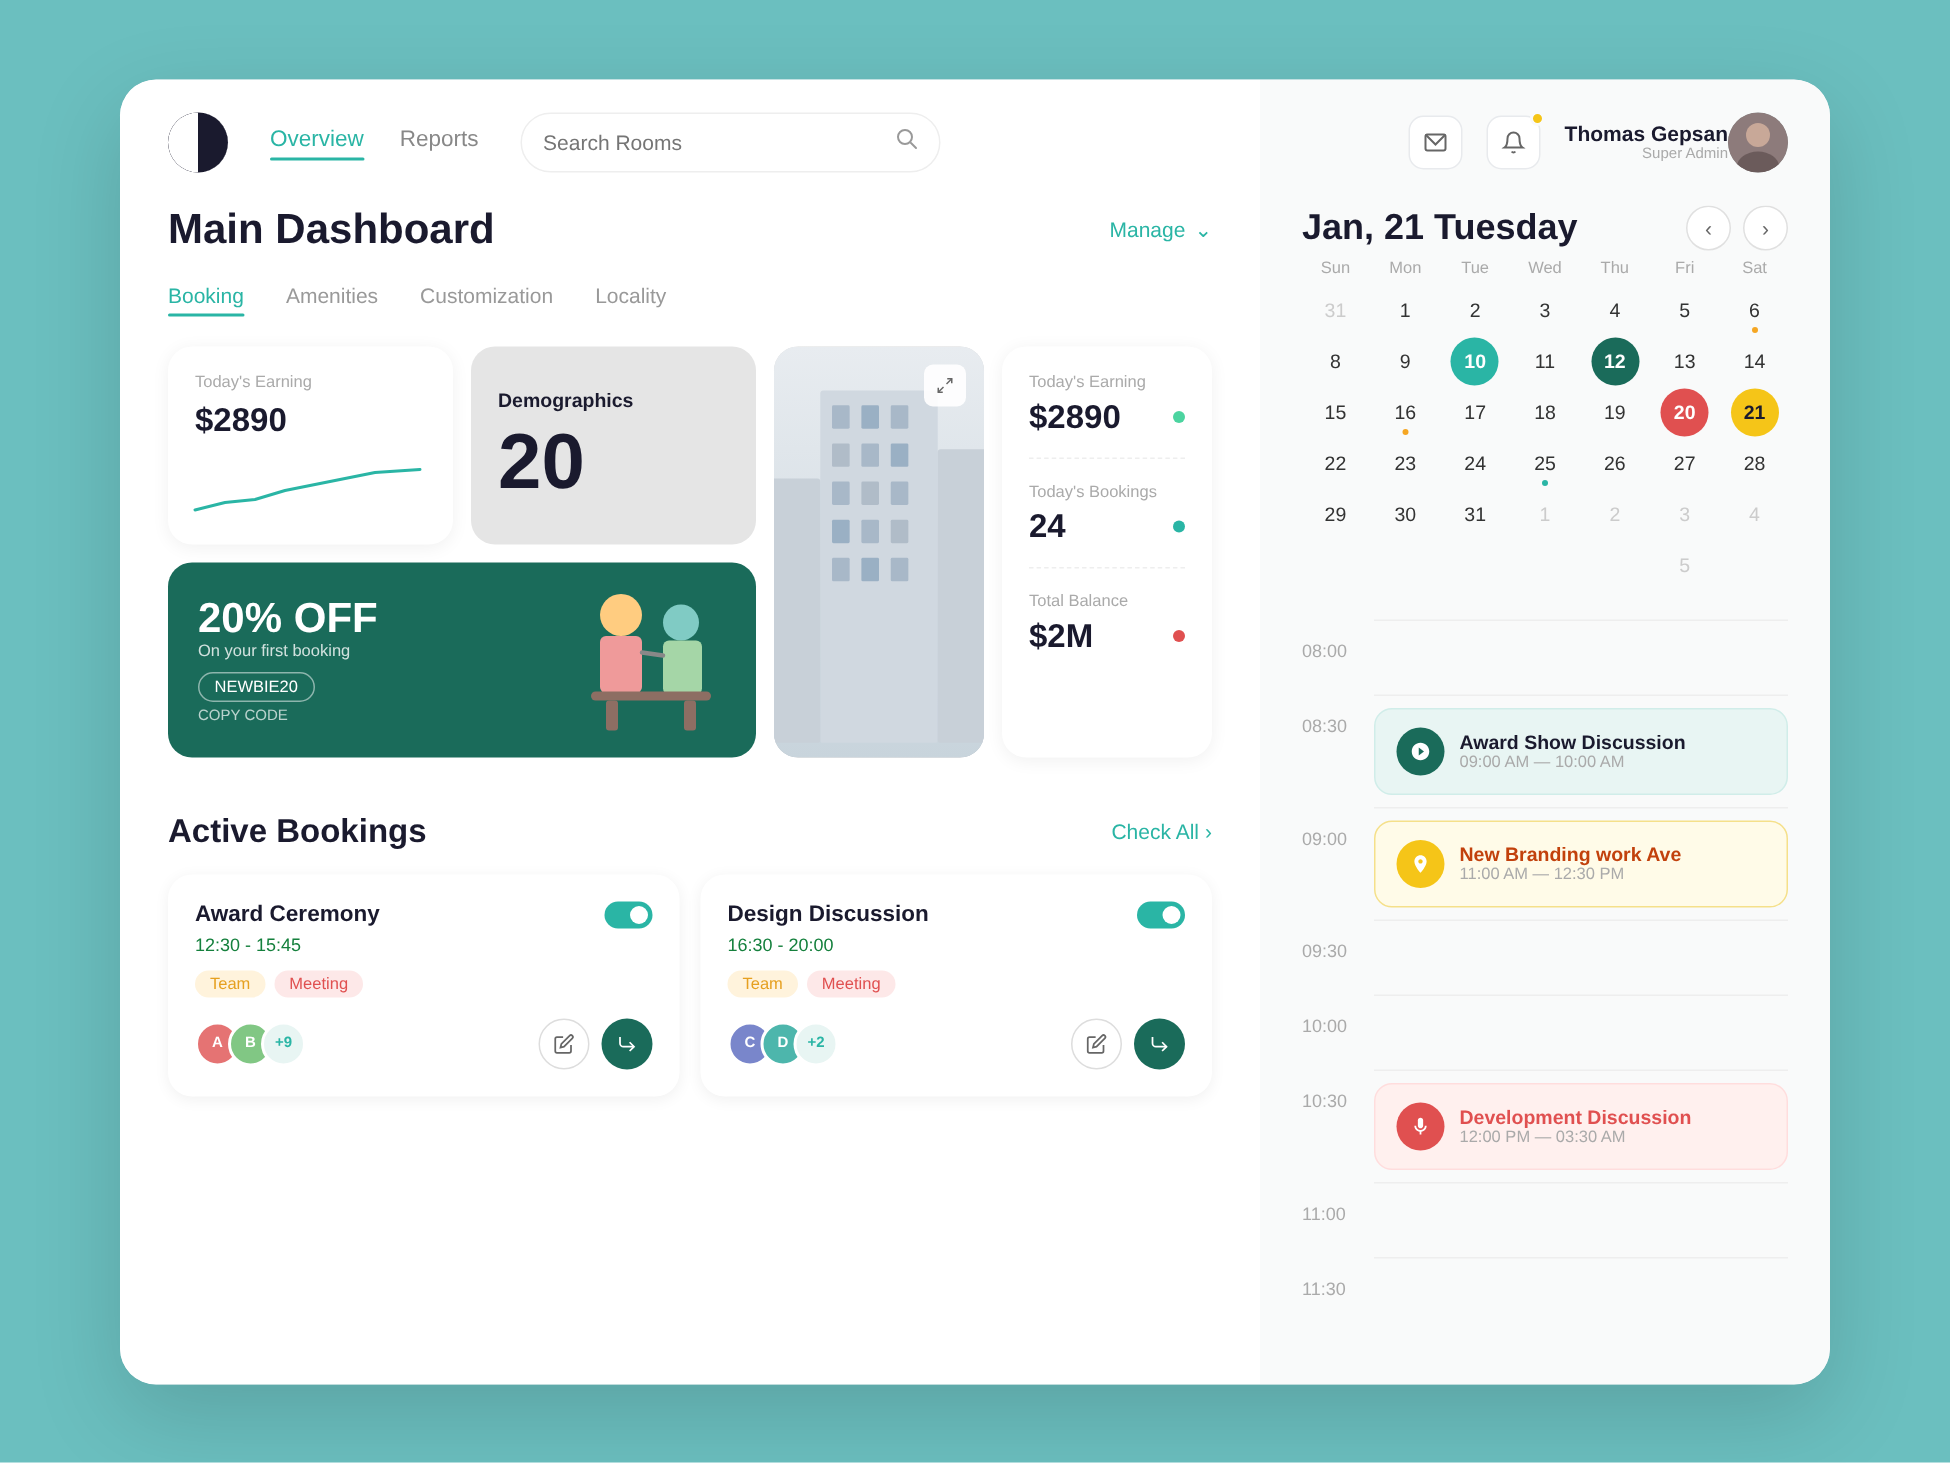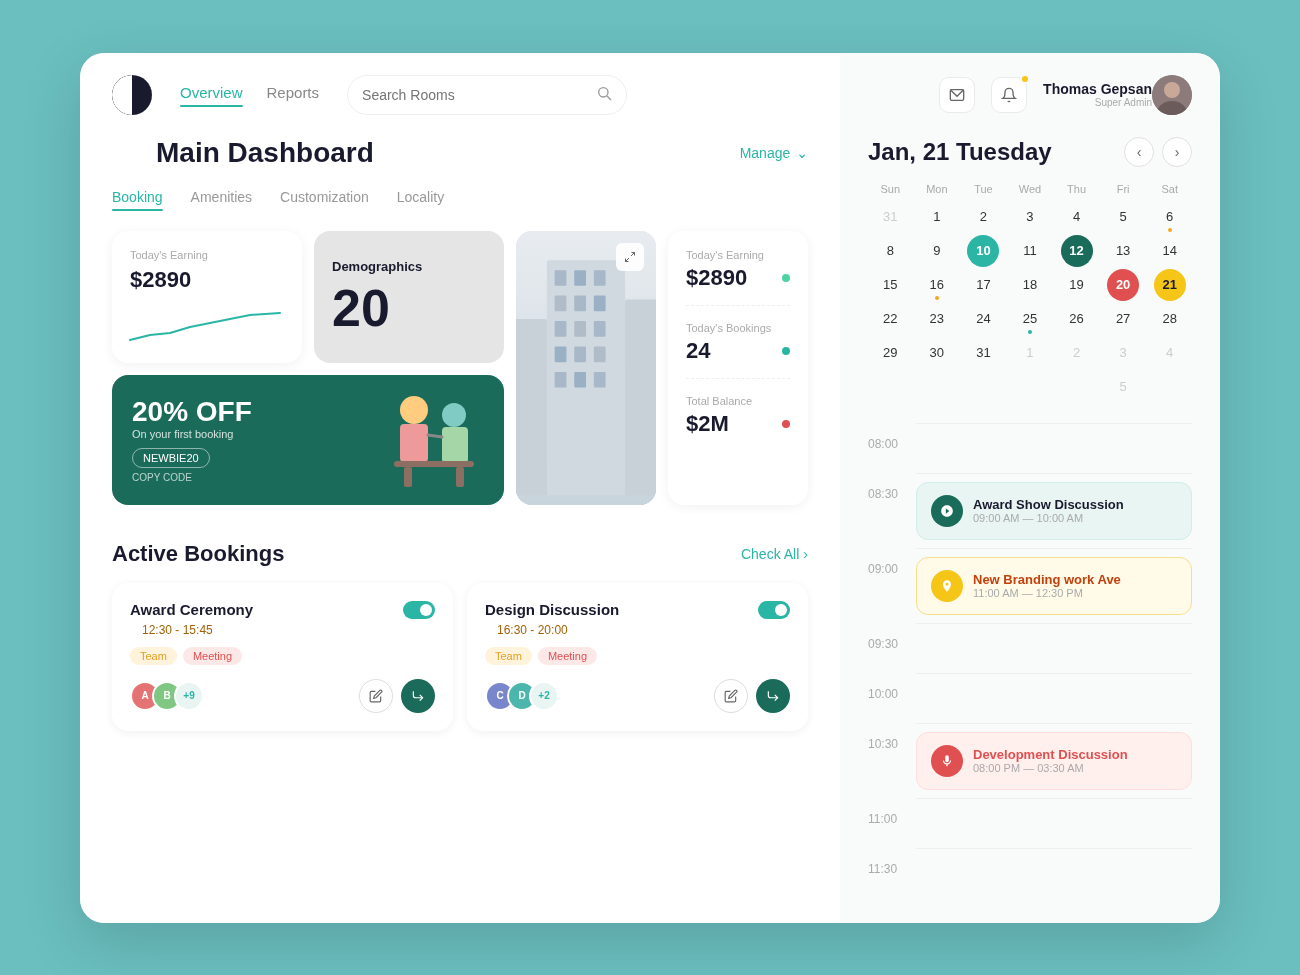--- a/index.html
+++ b/index.html
@@ -121,21 +121,20 @@
     .dashboard-header {
       display: flex;
       align-items: center;
       justify-content: space-between;
       margin-bottom: 20px;
     }
     .dashboard-title {
       font-size: 28px;
       font-weight: 700;
       color: #1a1a2e;
-      margin-left: 44px;
     }
     .manage-btn {
       display: flex;
       align-items: center;
       gap: 6px;
       color: #2ab5a5;
       font-size: 14px;
       font-weight: 500;
       cursor: pointer;
     }
@@ -370,23 +369,22 @@
       justify-content: space-between;
       margin-bottom: 4px;
     }
     .booking-title {
       font-size: 15px;
       font-weight: 700;
       color: #1a1a2e;
     }
     .booking-time {
       font-size: 12px;
-      color: #a16207;
+      color: #15803d;
       margin-bottom: 10px;
-      margin-left: 12px;
     }
     .toggle {
       width: 32px;
       height: 18px;
       border-radius: 9px;
       background: #2ab5a5;
       position: relative;
       cursor: pointer;
     }
     .toggle::after {
@@ -506,21 +504,21 @@
     
     .calendar-section {
       padding: 0 28px;
       flex: 1;
       overflow-y: auto;
     }
     .cal-nav {
       display: flex;
       align-items: center;
       justify-content: space-between;
-      margin-bottom: 12px;
+      margin-bottom: 2px;
     }
     .cal-title {
       font-size: 24px;
       font-weight: 700;
       color: #1a1a2e;
     }
     .cal-nav-btns {
       display: flex;
       gap: 8px;
     }
@@ -1050,21 +1048,21 @@
           <div class="schedule-line-area">
             <div class="event-card event-red">
               <div class="event-icon event-icon-red">
                 <svg width="14" height="14" viewBox="0 0 24 24" fill="white">
                   <path d="M12 14c1.66 0 3-1.34 3-3V5c0-1.66-1.34-3-3-3S9 3.34 9 5v6c0 1.66 1.34 3 3 3z"></path>
                   <path d="M17 11c0 2.76-2.24 5-5 5s-5-2.24-5-5H5c0 3.53 2.61 6.43 6 6.92V21h2v-3.08c3.39-.49 6-3.39 6-6.92h-2z"></path>
                 </svg>
               </div>
               <div class="event-info">
                 <div class="event-title" style="color:#e05050;">Development Discussion</div>
-                <div class="event-time-text">08:00 PM — 03:30 AM</div>
+                <div class="event-time-text">12:00 PM — 03:30 AM</div>
               </div>
             </div>
           </div>
         </div>
 
         <div class="schedule-row">
           <div class="schedule-time">11:00</div>
           <div class="schedule-line-area"></div>
         </div>
 

